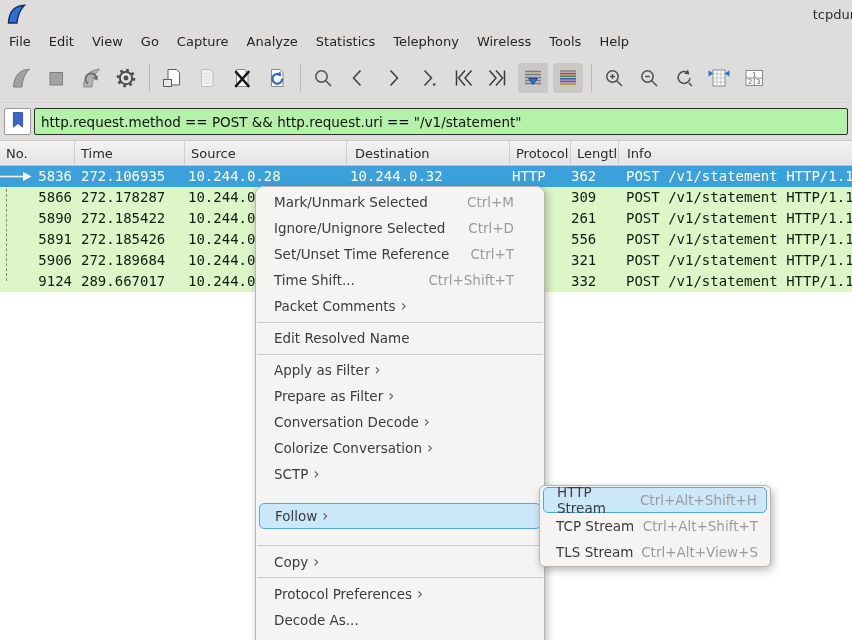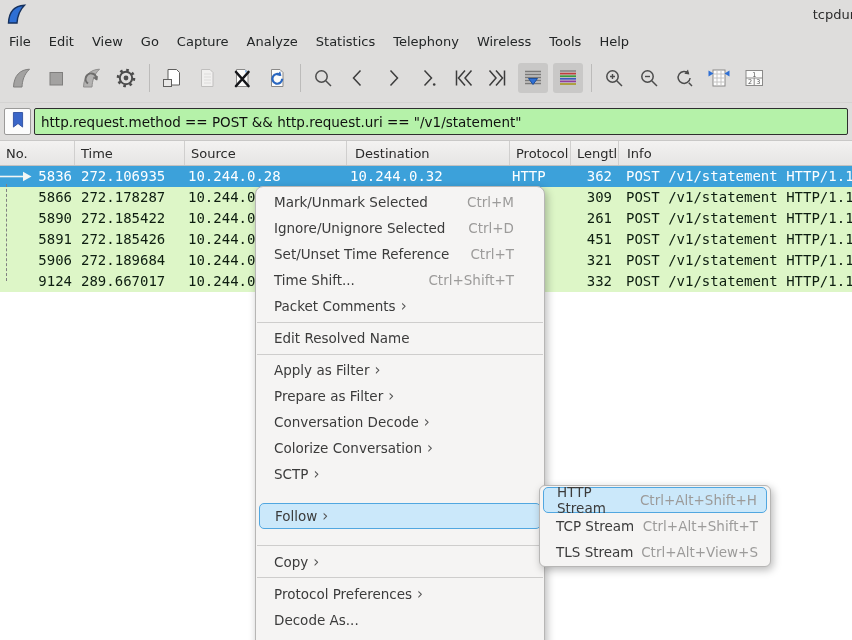--- a/index.html
+++ b/index.html
@@ -30,21 +30,21 @@
   .hcell.c3{padding-left:8px}.hcell.c6{padding-left:8px;flex:1 1 auto;border-right:none}
   .plist{position:relative;background:#000000}
   .prow{height:21px;display:flex;font-family:"DejaVu Sans Mono","Liberation Mono",monospace;font-size:14px;line-height:21px;background:#ddf6c7;color:#0d1d10}
   .prow.sel{background:#3ca1da;color:#fdfeff}
   .pcell{box-sizing:border-box;overflow:hidden;white-space:nowrap;flex:0 0 auto}
   .pcell.c0{text-align:right;padding-right:3px}
   .pcell.c1{padding-left:6px}
   .pcell.c2{padding-left:3px}
   .pcell.c3{padding-left:3px}
   .pcell.c4{padding-left:2px}
-  .pcell.c5{text-align:right;padding-right:7px}
+  .pcell.c5{text-align:left;padding-right:7px}
   .pcell.c6{padding-left:7px;flex:1 1 auto}
   .related-line{position:absolute;left:6px;top:18px;height:97px;border-left:1px dashed #818181;z-index:2}
   .sel-arrow{position:absolute;left:0;top:0;width:34px;height:21px;z-index:3}
   
   .context-menu{position:absolute;left:255px;top:186px;width:290px;box-sizing:border-box;background:#f5f4f3;border:1px solid #b7b6b5;border-radius:8px;box-shadow:2px 3px 9px rgba(0,0,0,.28);padding:2px 0;font-size:13.5px;color:#3b3b3b;z-index:10}
   .cmi{height:26px;display:flex;align-items:center;padding:0 10px 0 18px;box-sizing:border-box}
   .cmi .lab{white-space:nowrap}
   .cmi .sc{margin-left:auto;color:#9c9b9a;padding-right:4px;white-space:nowrap}
   .cmi .chev{width:16px;text-align:center;color:#555;font-size:15px;flex:0 0 auto}
   .cmi.hl{background:#cbe8fa;border:1px solid #51a7e0;border-radius:5px;margin:16px 3px;height:26px;padding:0 7px 0 15px}
@@ -318,21 +318,21 @@
       <span class="pcell c4" style="width:61px"></span>
       <span class="pcell c5" style="width:48px">261</span>
       <span class="pcell c6" style="">POST /v1/statement HTTP/1.1</span>
     </div>
     <div class="prow">
       <span class="pcell c0" style="width:75px">5891</span>
       <span class="pcell c1" style="width:110px">272.185426</span>
       <span class="pcell c2" style="width:162px">10.244.0.</span>
       <span class="pcell c3" style="width:163px"></span>
       <span class="pcell c4" style="width:61px"></span>
-      <span class="pcell c5" style="width:48px">451</span>
+      <span class="pcell c5" style="width:48px">556</span>
       <span class="pcell c6" style="">POST /v1/statement HTTP/1.1</span>
     </div>
     <div class="prow">
       <span class="pcell c0" style="width:75px">5906</span>
       <span class="pcell c1" style="width:110px">272.189684</span>
       <span class="pcell c2" style="width:162px">10.244.0.</span>
       <span class="pcell c3" style="width:163px"></span>
       <span class="pcell c4" style="width:61px"></span>
       <span class="pcell c5" style="width:48px">321</span>
       <span class="pcell c6" style="">POST /v1/statement HTTP/1.1</span>

